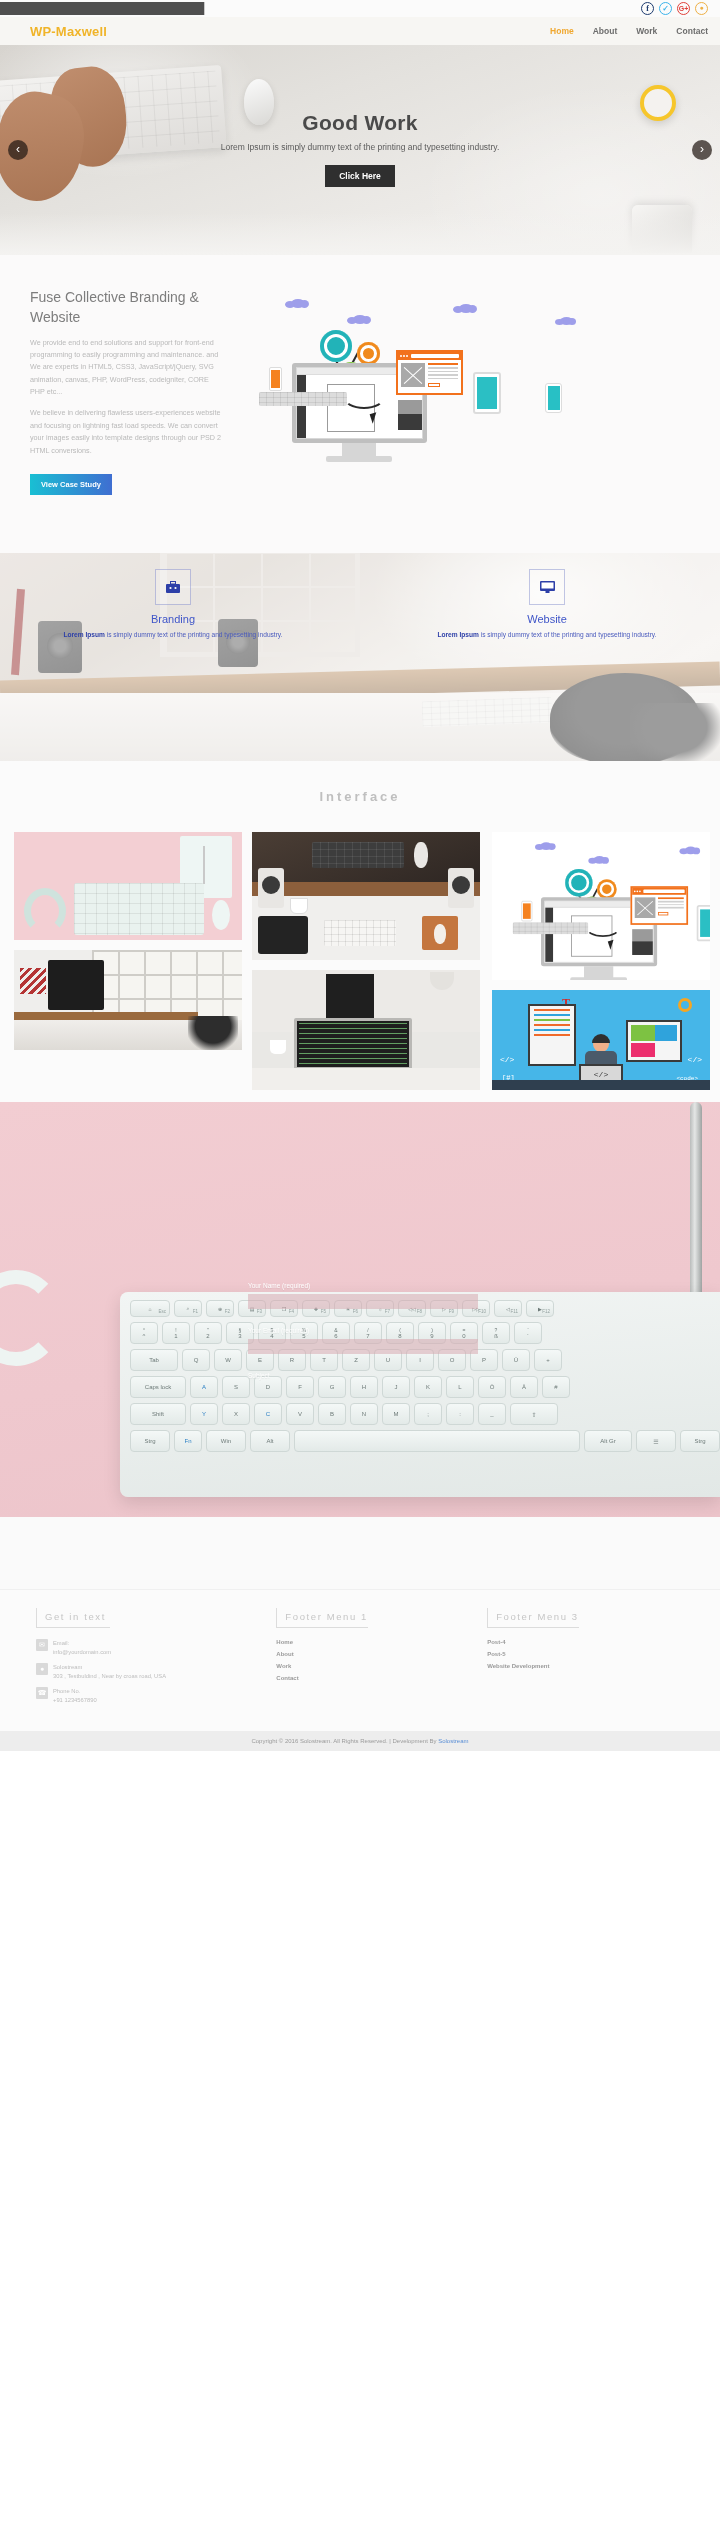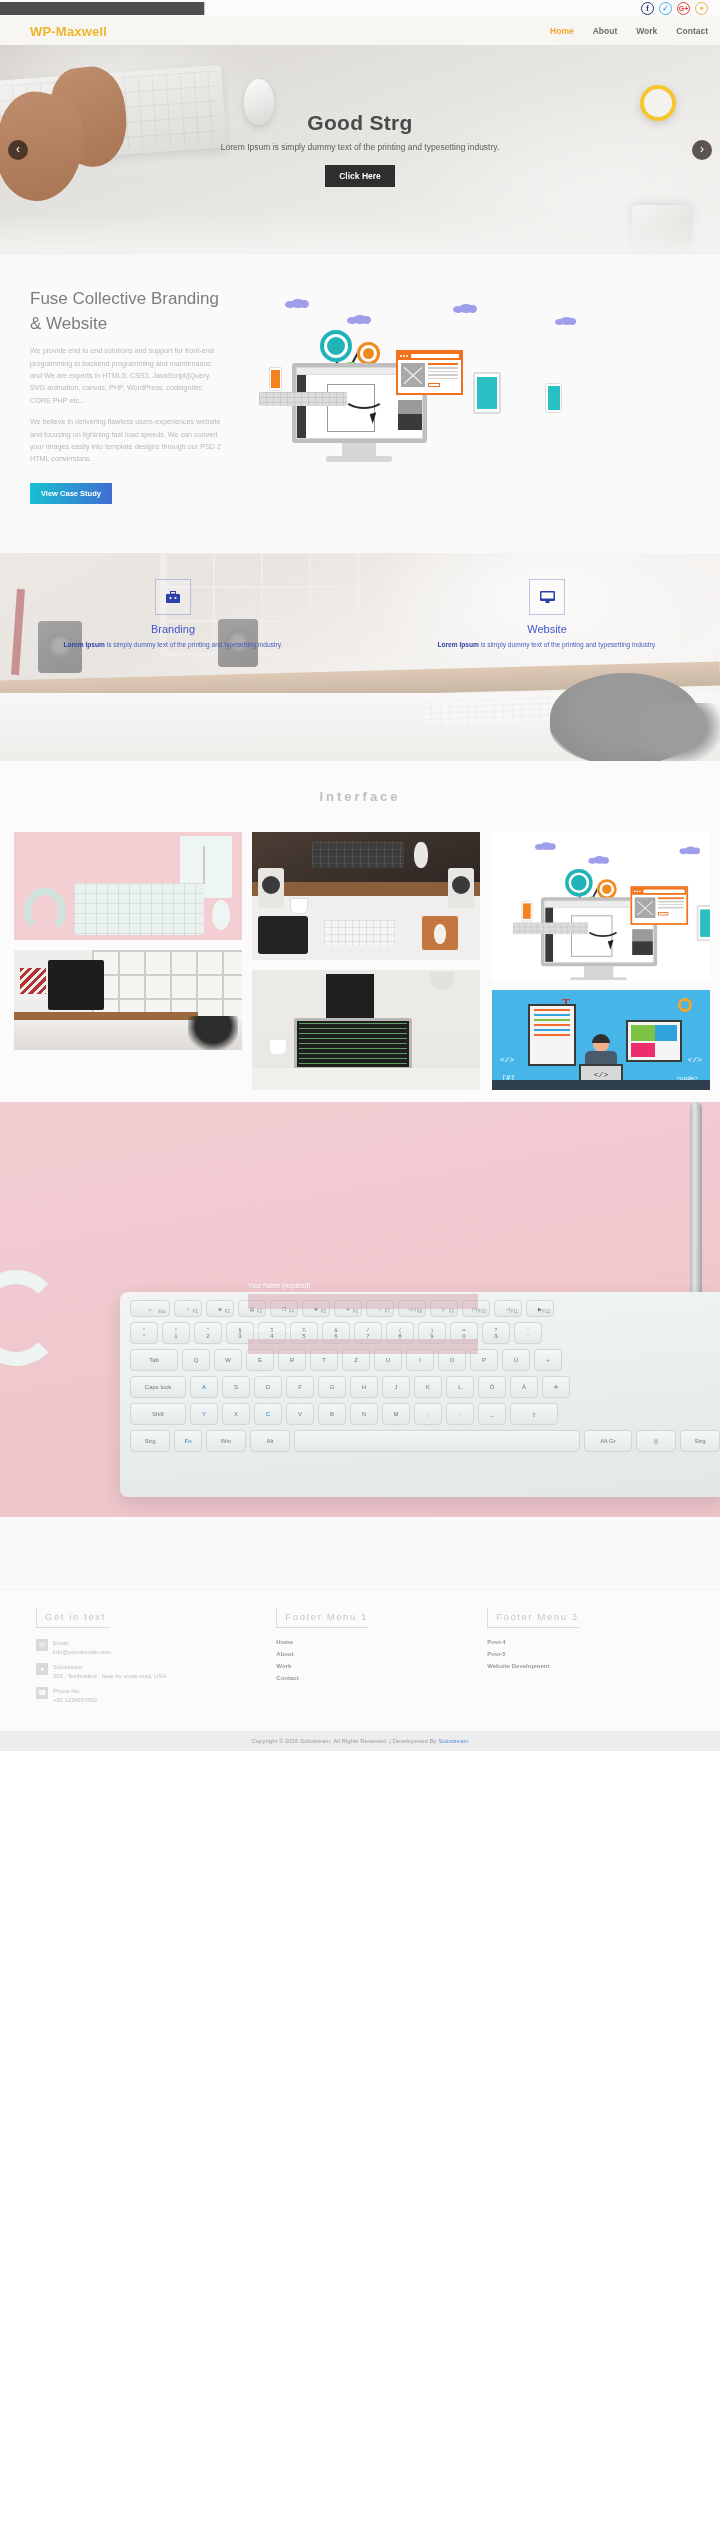--- a/index.html
+++ b/index.html
@@ -163,21 +163,21 @@
 
   
   .about {
     background: #fbfafa;
     padding: 32px 30px 36px 30px;
     display: flex;
     min-height: 260px;
   }
   .about-left { width: 205px; padding-right: 10px; }
   .about-title {
-    font-size: 17px; color: #7d7d7d; line-height: 1.45; font-weight: normal;
+    font-size: 14px; color: #7d7d7d; line-height: 1.45; font-weight: normal;
   }
   .about-p {
     margin-top: 9px; font-size: 7.2px; color: #b9b9b9; line-height: 1.72;
   }
   .case-btn {
     display: inline-block; margin-top: 17px;
     padding: 6px 11px;
     background: linear-gradient(90deg,#19bfd3,#3f6ed1);
     color: #fff; font-size: 7.5px; font-weight: bold;
     border: none; cursor: pointer;
@@ -308,21 +308,21 @@
               background: radial-gradient(ellipse at 50% 40%, #2b2b2b 45%, #1b1b1b 75%, transparent 80%);
               border-radius: 50% 50% 40% 40%;}
   .svc-chair2{position:absolute; right: 0px; top: 150px; width: 90px; height: 60px;
               background: radial-gradient(ellipse at 50% 40%, #303030 50%, transparent 78%);}
 
   .svc-scrim {
     position:absolute; inset:0;
     background: rgba(255,255,255,.52);
   }
   .svc-row {
-    position:absolute; left:0; right:0; top: 26px;
+    position:absolute; left:0; right:0; top: 16px;
     display: flex;
     gap: 28px;
   }
   .svc-col { flex:1; text-align: center; padding: 0 22px; }
   .svc-iconbox {
     width: 36px; height: 36px; margin: 0 auto 8px auto;
     border: 1px solid rgba(120,130,200,.45);
     display:flex; align-items:center; justify-content:center;
     background: rgba(255,255,255,.22);
   }
@@ -544,32 +544,32 @@
         <div class="hp-keys"></div>
       </div>
     <div class="hp-hand-r"></div>
     <div class="hp-hand-l"></div>
     <div class="hp-mouse"></div>
     <div class="hp-watch"></div>
     <div class="hp-phone"></div>
     <div class="hero-overlay-fade"></div>
   </div>
   <div class="hero-content">
-    <div class="hero-title">Good Strg</div>
+    <div class="hero-title">Good Work</div>
     <div class="hero-sub">Lorem Ipsum is simply dummy text of the printing and typesetting industry.</div>
     <button class="hero-btn">Click Here</button>
   </div>
   <div class="carousel-arrow arrow-left">‹</div>
   <div class="carousel-arrow arrow-right">›</div>
 </section>
 
 <section class="about">
   <div class="about-left">
     <h2 class="about-title">Fuse Collective Branding &amp; Website</h2>
-    <p class="about-p">We provide end to end solutions and support for front-end programming to backend programming and maintenance. and We are experts in HTML5, CSS3, JavaScript/jQuery, SVG animation, canvas, PHP, WordPress, codeigniter, CORE PHP etc...</p>
+    <p class="about-p">We provide end to end solutions and support for front-end programming to easily programming and maintenance. and We are experts in HTML5, CSS3, JavaScript/jQuery, SVG animation, canvas, PHP, WordPress, codeigniter, CORE PHP etc...</p>
     <p class="about-p">We believe in delivering flawless users-experiences website and focusing on lightning fast load speeds. We can convert your images easily into template designs through our PSD 2 HTML conversions.</p>
     <button class="case-btn">View Case Study</button>
   </div>
   <div class="about-right">
     <div class="illus">
       <span class="cloud c1"></span>
       <span class="cloud c2"></span>
       <span class="cloud c3"></span>
       <span class="cloud c4"></span>
       <span class="gear-link"></span>

